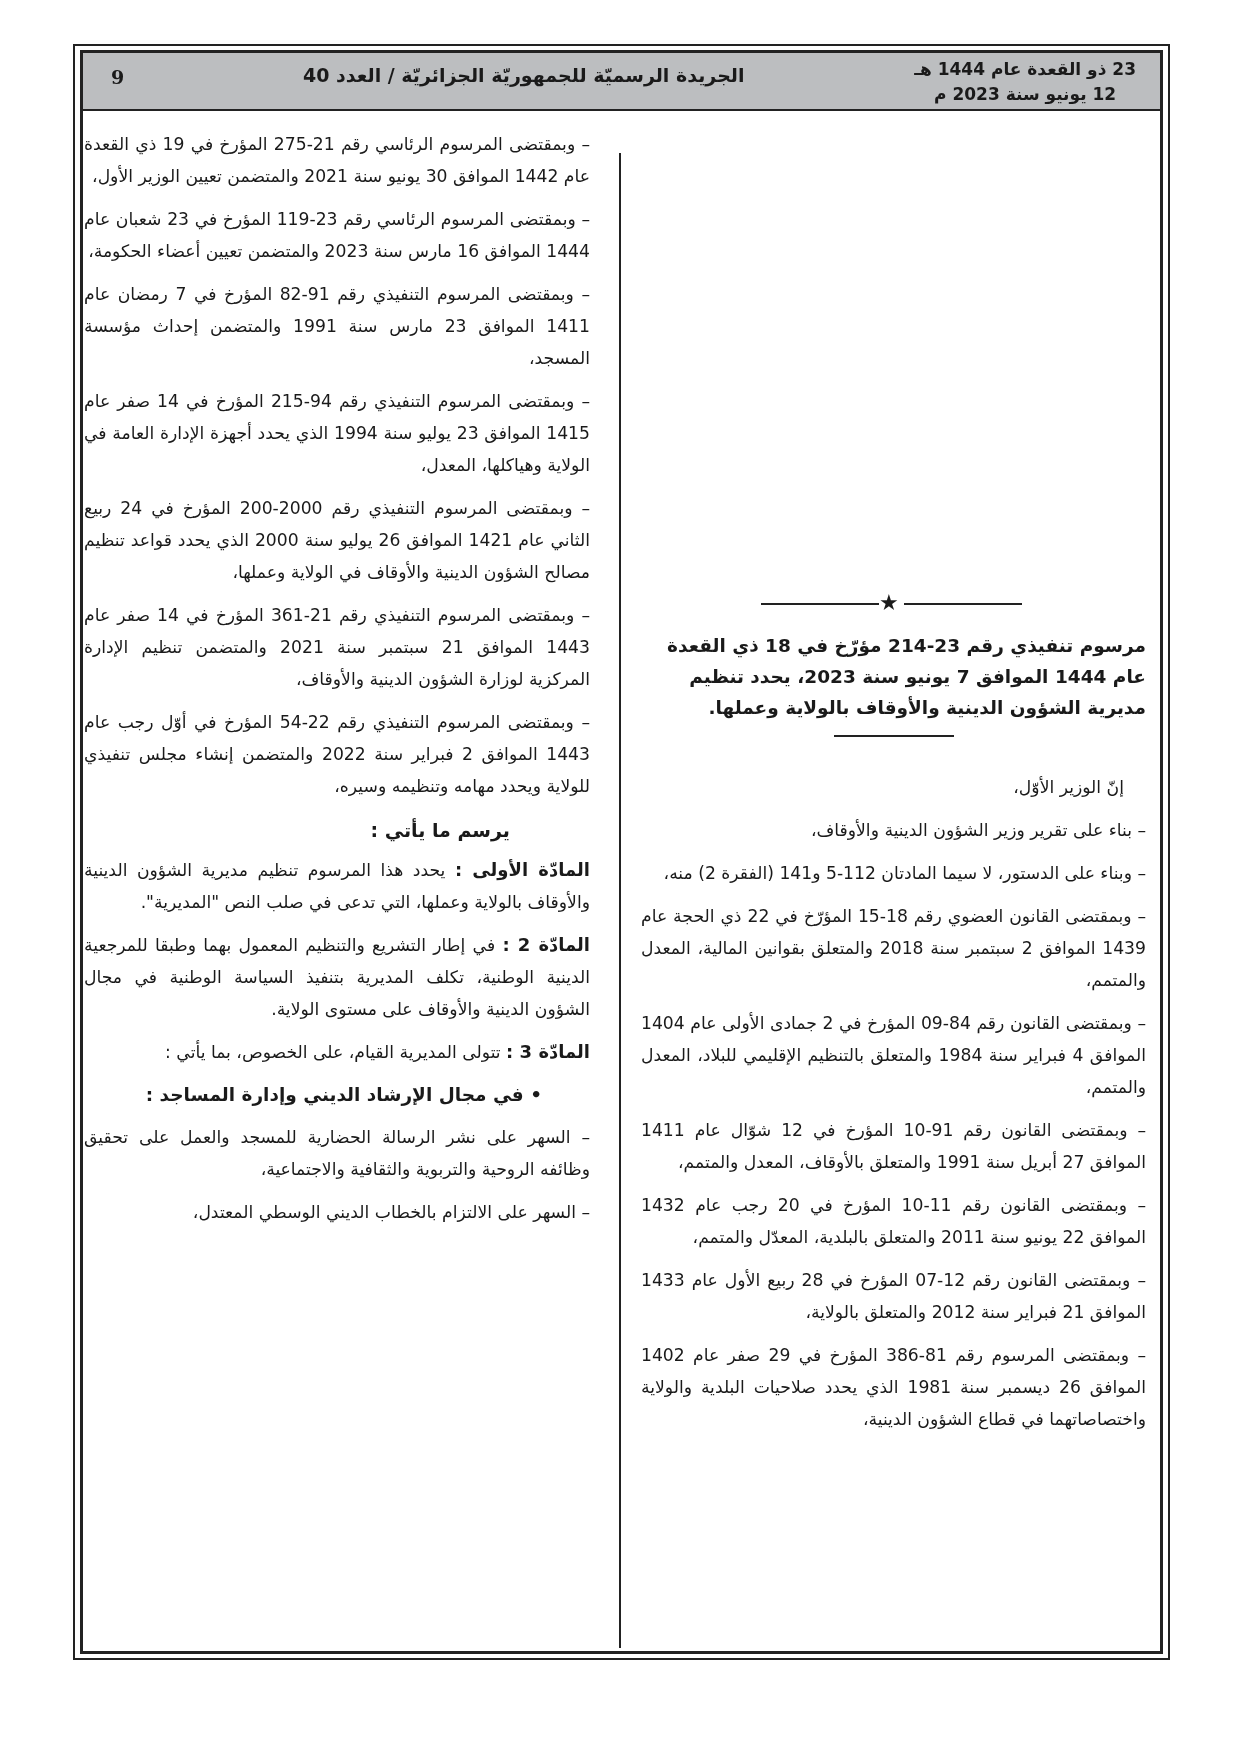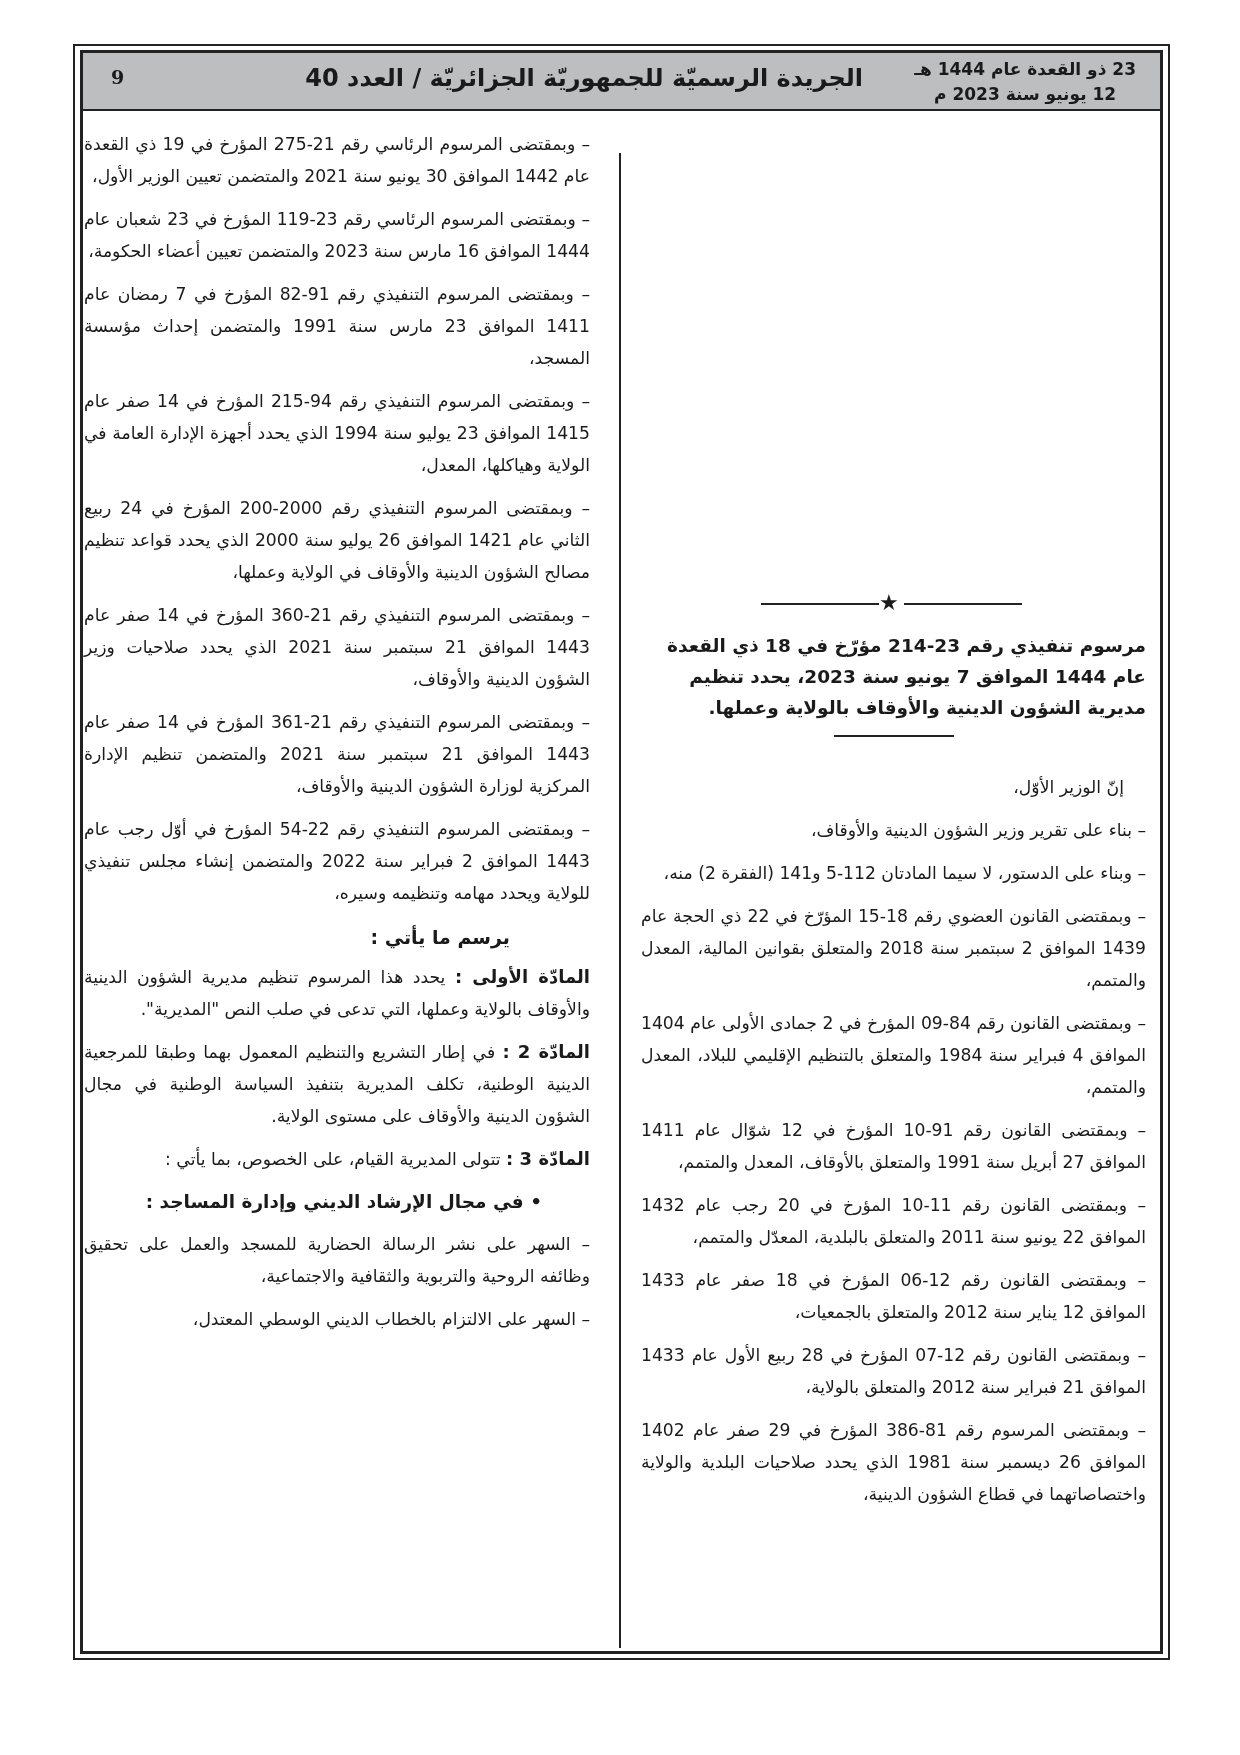--- a/index.html
+++ b/index.html
@@ -6,22 +6,22 @@
   body { width:1240px; height:1755px; position:relative; overflow:hidden;
          font-family:"DejaVu Sans", sans-serif; color:#1a1a1a; }
   .frame-outer { position:absolute; left:73px; top:44px; width:1097px; height:1616px;
                  border:2px solid #222; box-sizing:border-box; }
   .frame-inner { position:absolute; left:80px; top:50px; width:1083px; height:1604px;
                  border:3px solid #222; box-sizing:border-box; }
   .header { position:absolute; left:83px; top:53px; width:1077px; height:58px;
             background:#bcbec0; border-bottom:2px solid #222; box-sizing:border-box; }
   .hdr-page { position:absolute; left:28px; top:13px; font-family:"DejaVu Serif", serif;
               font-weight:bold; font-size:19px; }
-  .hdr-title { position:absolute; left:220px; width:560px; top:11px; text-align:right;
-               direction:rtl; font-weight:bold; font-size:24px; }
+  .hdr-title { position:absolute; left:220px; width:560px; top:11px; text-align:left;
+               direction:rtl; font-weight:bold; font-size:19px; }
   .hdr-date { position:absolute; right:24px; top:4px; direction:rtl; text-align:center;
               font-weight:bold; font-size:17px; line-height:25px; }
   .col-divider { position:absolute; left:619px; top:153px; width:2px; height:1495px; background:#222; }
   .col { position:absolute; direction:rtl; text-align:justify; font-size:17.2px; line-height:32px; }
   .col-left { left:84px; width:506px; top:128px; }
   .col-right { left:641px; width:505px; top:588px; }
   .para { margin:0 0 11px 0; text-align-last:right; }
   .decree-sep { text-align:center; margin:4px 0 14px 0; position:relative; height:24px; }
   .decree-sep .line { position:absolute; top:11px; height:2px; background:#222; width:118px; }
   .decree-sep .l1 { left:120px; } .decree-sep .l2 { left:263px; }
@@ -48,21 +48,20 @@
 </div>
 
 <div class="col-divider"></div>
 
 <div class="col col-left">
   <p class="para indent-first">– وبمقتضى المرسوم الرئاسي رقم 21-275 المؤرخ في 19 ذي القعدة عام 1442 الموافق 30 يونيو سنة 2021 والمتضمن تعيين الوزير الأول،</p>
   <p class="para">– وبمقتضى المرسوم الرئاسي رقم 23-119 المؤرخ في 23 شعبان عام 1444 الموافق 16 مارس سنة 2023 والمتضمن تعيين أعضاء الحكومة،</p>
   <p class="para">– وبمقتضى المرسوم التنفيذي رقم 91-82 المؤرخ في 7 رمضان عام 1411 الموافق 23 مارس سنة 1991 والمتضمن إحداث مؤسسة المسجد،</p>
   <p class="para">– وبمقتضى المرسوم التنفيذي رقم 94-215 المؤرخ في 14 صفر عام 1415 الموافق 23 يوليو سنة 1994 الذي يحدد أجهزة الإدارة العامة في الولاية وهياكلها، المعدل،</p>
   <p class="para">– وبمقتضى المرسوم التنفيذي رقم 2000-200 المؤرخ في 24 ربيع الثاني عام 1421 الموافق 26 يوليو سنة 2000 الذي يحدد قواعد تنظيم مصالح الشؤون الدينية والأوقاف في الولاية وعملها،</p>
-  <p class="para">– وبمقتضى المرسوم التنفيذي رقم 21-360 المؤرخ في 14 صفر عام 1443 الموافق 21 سبتمبر سنة 2021 الذي يحدد صلاحيات وزير الشؤون الدينية والأوقاف،</p>
   <p class="para">– وبمقتضى المرسوم التنفيذي رقم 21-361 المؤرخ في 14 صفر عام 1443 الموافق 21 سبتمبر سنة 2021 والمتضمن تنظيم الإدارة المركزية لوزارة الشؤون الدينية والأوقاف،</p>
   <p class="para">– وبمقتضى المرسوم التنفيذي رقم 22-54 المؤرخ في أوّل رجب عام 1443 الموافق 2 فبراير سنة 2022 والمتضمن إنشاء مجلس تنفيذي للولاية ويحدد مهامه وتنظيمه وسيره،</p>
 
   <div class="section-heading">يرسم ما يأتي :</div>
 
   <p class="para">
     <span class="art-label">المادّة الأولى :</span><span> يحدد هذا المرسوم تنظيم مديرية الشؤون الدينية والأوقاف بالولاية وعملها، التي تدعى في صلب النص "المديرية".</span>
   </p>
   <p class="para">
     <span class="art-label">المادّة 2 :</span><span> في إطار التشريع والتنظيم المعمول بهما وطبقا للمرجعية الدينية الوطنية، تكلف المديرية بتنفيذ السياسة الوطنية في مجال الشؤون الدينية والأوقاف على مستوى الولاية.</span>
@@ -86,16 +85,15 @@
   <div class="decree-title">مرسوم تنفيذي رقم 23-214 مؤرّخ في 18 ذي القعدة عام 1444 الموافق 7 يونيو سنة 2023، يحدد تنظيم مديرية الشؤون الدينية والأوقاف بالولاية وعملها.</div>
   <div class="short-rule"></div>
 
   <p class="para" style="padding-right:22px">إنّ الوزير الأوّل،</p>
   <p class="para">– بناء على تقرير وزير الشؤون الدينية والأوقاف،</p>
   <p class="para">– وبناء على الدستور، لا سيما المادتان 112-5 و141 (الفقرة 2) منه،</p>
   <p class="para">– وبمقتضى القانون العضوي رقم 18-15 المؤرّخ في 22 ذي الحجة عام 1439 الموافق 2 سبتمبر سنة 2018 والمتعلق بقوانين المالية، المعدل والمتمم،</p>
   <p class="para">– وبمقتضى القانون رقم 84-09 المؤرخ في 2 جمادى الأولى عام 1404 الموافق 4 فبراير سنة 1984 والمتعلق بالتنظيم الإقليمي للبلاد، المعدل والمتمم،</p>
   <p class="para">– وبمقتضى القانون رقم 91-10 المؤرخ في 12 شوّال عام 1411 الموافق 27 أبريل سنة 1991 والمتعلق بالأوقاف، المعدل والمتمم،</p>
   <p class="para">– وبمقتضى القانون رقم 11-10 المؤرخ في 20 رجب عام 1432 الموافق 22 يونيو سنة 2011 والمتعلق بالبلدية، المعدّل والمتمم،</p>
-  <p class="para">– وبمقتضى القانون رقم 12-06 المؤرخ في 18 صفر عام 1433 الموافق 12 يناير سنة 2012 والمتعلق بالجمعيات،</p>
   <p class="para">– وبمقتضى القانون رقم 12-07 المؤرخ في 28 ربيع الأول عام 1433 الموافق 21 فبراير سنة 2012 والمتعلق بالولاية،</p>
   <p class="para">– وبمقتضى المرسوم رقم 81-386 المؤرخ في 29 صفر عام 1402 الموافق 26 ديسمبر سنة 1981 الذي يحدد صلاحيات البلدية والولاية واختصاصاتهما في قطاع الشؤون الدينية،</p>
 </div>
 
 </body></html>

